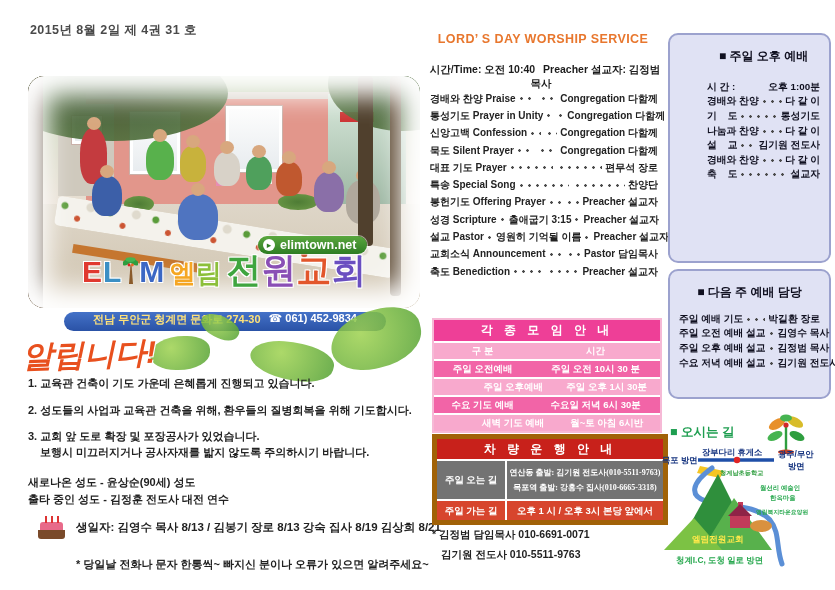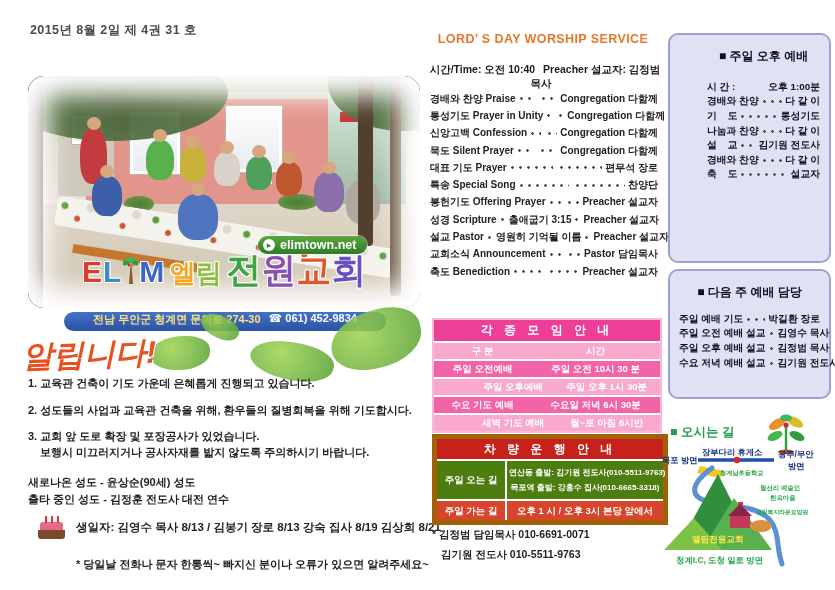--- a/index.html
+++ b/index.html
@@ -82,21 +82,21 @@
   .lead.blank{background:none;}
 
   .t-pink{position:absolute;left:432px;top:318px;width:226px;border:2px solid #f6b9d6;background:#fff;}
   .tp-title{background:#ee3f97;color:#fff;font-weight:700;font-size:12px;text-align:center;line-height:21px;letter-spacing:4px;}
   .tp-row{display:grid;grid-template-columns:43% 57%;border-top:2px solid #fff;}
   .tp-row span{line-height:16px;font-size:9.5px;font-weight:700;color:#fff;text-align:center;}
   .tp-head{background:#f8a9cd;} .tp-a{background:#f264a7;} .tp-b{background:#f8a9cd;padding-left:39px;}
 
   .t-red{position:absolute;left:432px;top:434px;width:226px;border:5px solid #a16207;background:#fff;}
   .tr-title{background:#c8211b;color:#fff;font-weight:700;font-size:12px;text-align:center;line-height:20px;letter-spacing:4px;}
-  .tr-row1{display:grid;grid-template-columns:31% 69%;border-top:2px solid #fff;background:#4d7c0f;}
+  .tr-row1{display:grid;grid-template-columns:31% 69%;border-top:2px solid #fff;background:#737373;font-family:Liberation Serif, serif;}
   .tr-row1 .lbl{display:flex;align-items:center;justify-content:center;border-right:2px solid #fff;color:#fff;font-size:9.5px;font-weight:700;}
   .tr-lines{padding:4px 2px;color:#fff;font-size:8px;font-weight:700;text-align:center;line-height:15px;white-space:nowrap;}
   .tr-row2{display:grid;grid-template-columns:31% 69%;border-top:2px solid #fff;background:#d7452d;}
   .tr-row2 span{line-height:19px;color:#fff;font-size:9.5px;font-weight:700;text-align:center;}
   .tr-row2 .lbl{border-right:2px solid #fff;}
   .contacts{position:absolute;left:432px;top:524px;font-size:10.5px;font-weight:700;color:#222;line-height:20px;}
   .contacts .c2{padding-left:9px;}
 
   
   .rbox{position:absolute;left:668px;width:163px;background:#e0e2f4;border:2px solid #9ca2ce;border-radius:10px;box-sizing:border-box;}

